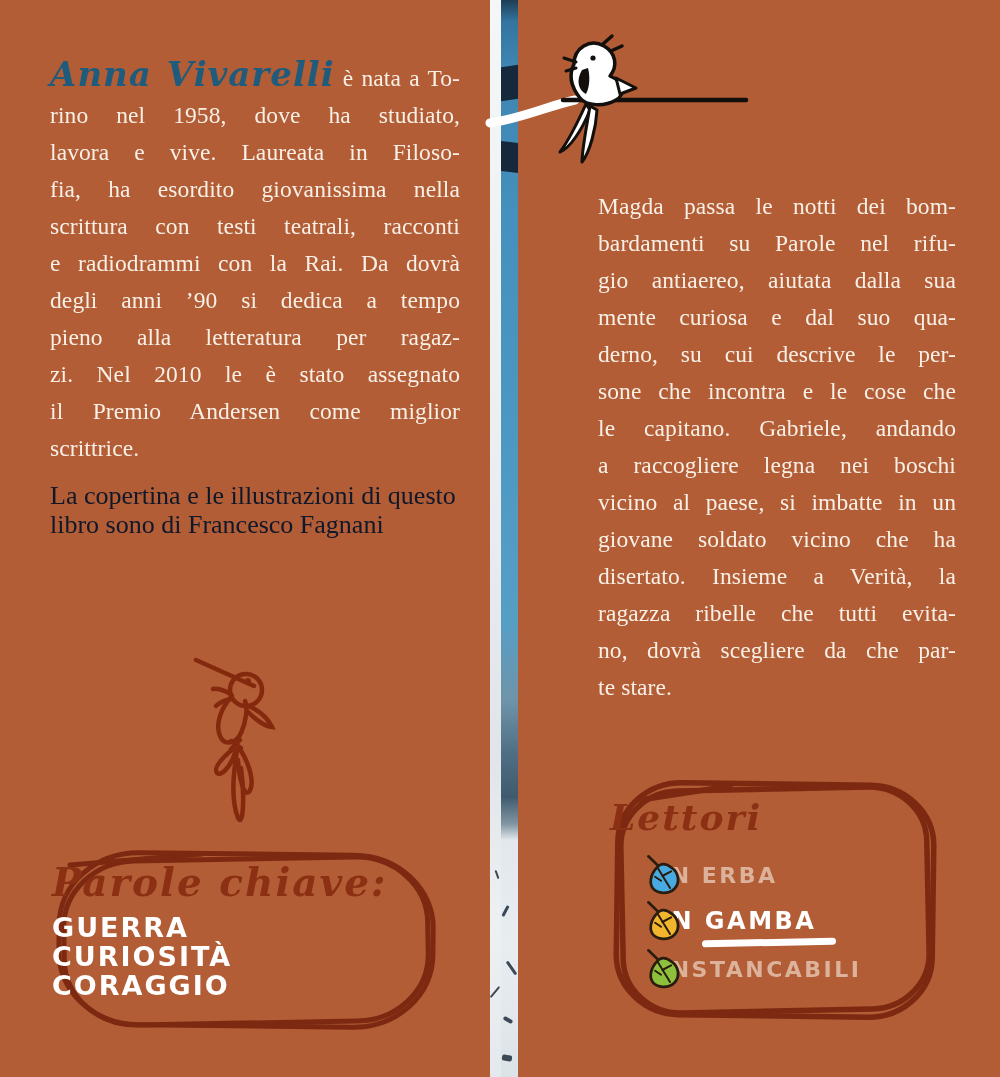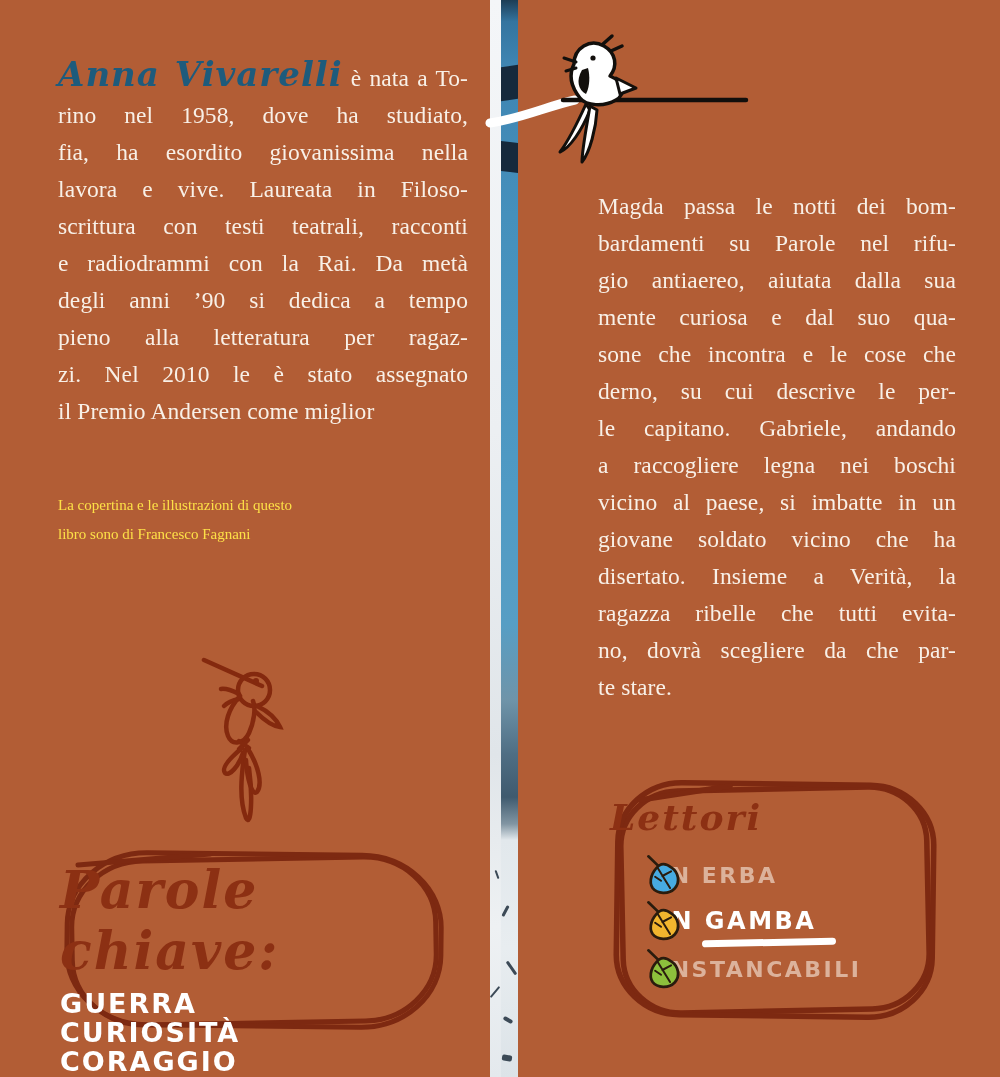--- a/index.html
+++ b/index.html
@@ -1,21 +1,21 @@
 <!DOCTYPE html>
 <html lang="it"><head>
 <meta charset="utf-8">
 <style>
   html,body{margin:0;padding:0;}
   body{width:1000px;height:1077px;position:relative;overflow:hidden;
        background:#b25d35;font-family:"Liberation Serif",serif;}
 
   
   .panel{position:absolute;top:0;height:1077px;}
-  #left-panel{left:8px;width:490px;}
+  #left-panel{left:0;width:490px;}
   #right-panel{left:518px;width:500px;}
 
   
   #spine-strip{position:absolute;left:490px;top:0;width:28px;height:1077px;}
   #spine-white-band{position:absolute;left:0;top:0;width:11px;height:100%;
      background:linear-gradient(180deg,#f4f6f8 0,#eceff2 40%,#e0e5e9 70%,#eef1f3 86%,#e4e9ed 100%);}
   #spine-blue-band{position:absolute;left:11px;top:0;width:17px;height:100%;
      background:linear-gradient(180deg,#1d3d55 0,#34749f 2%,#3f85b2 6%,#4590bc 20%,
         #4f9ac4 45%,#579ec4 58%,#6f94a9 65%,#4f6e84 70%,#3f5a6e 74%,
         #8195a3 76.5%,#e2e8ec 78%,#e8edf0 88%,#dce3e8 100%);}
@@ -24,29 +24,29 @@
 
   
   .body-copy{position:absolute;color:#f8f0e7;font-size:23.5px;line-height:37px;
      letter-spacing:.1px;}
   .jline{text-align:justify;text-align-last:justify;white-space:nowrap;}
   [data-bind-list] .jline:last-child{text-align-last:left;}
   .first-line{height:41px;}
   .author-script{font-family:"DejaVu Serif",serif;font-style:italic;font-weight:bold;
      color:#1e5b7c;font-size:34px;letter-spacing:1px;}
 
-  #credit{position:absolute;left:50px;top:481px;width:420px;color:#fde047;
-     font-size:15px;line-height:29px;margin-top:10px;}
+  #credit{position:absolute;left:50px;top:481px;width:420px;color:#0f172a;
+     font-size:26px;line-height:29px;}
 
   
   .sketch-box{position:absolute;}
   .sketch-box svg{position:absolute;left:0;top:0;}
   .script-title{position:relative;text-align:left;
      font-family:"DejaVu Serif",serif;font-style:italic;font-weight:bold;color:#8c3013;}
-  #keywords-title{font-size:52px;margin-top:14px;letter-spacing:2px;}
+  #keywords-title{font-size:39px;margin-top:14px;letter-spacing:2px;}
   #keywords-list{position:relative;margin-top:8px;text-align:left;
      font-family:"DejaVu Sans",sans-serif;font-weight:bold;color:#ffffff;}
   #keywords-list .keyword{font-size:27px;line-height:29px;letter-spacing:2px;}
 
   #readers-title{font-size:36px;margin-top:20px;letter-spacing:2px;}
   .reader-row{position:absolute;left:33px;height:46px;display:flex;align-items:center;}
   .reader-label{margin-left:17px;font-family:"DejaVu Sans",sans-serif;font-weight:bold;
      font-size:22px;letter-spacing:2.5px;color:#dcb29b;}
   .reader-label.active{color:#ffffff;font-size:24px;}
   #active-underline{position:absolute;left:92px;top:163px;width:134px;height:7px;
@@ -59,28 +59,29 @@
 
 <div id="left-panel" class="panel">
 
   <div class="body-copy" style="left:50px;top:56px;width:410px;">
     <div class="jline first-line">
       <span class="author-script" data-bind="left_panel.author_name">Anna Vivarelli</span>
       <span data-bind="left_panel.bio_first_line_rest">è nata a To-</span>
     </div>
     <div data-bind-list="left_panel.bio_lines">
         <div class="jline">rino nel 1958, dove ha studiato,</div>
+        <div class="jline">lavora e vive. Laureata in Filoso-</div>
         <div class="jline">fia, ha esordito giovanissima nella</div>
-        <div class="jline">lavora e vive. Laureata in Filoso-</div>
         <div class="jline">scrittura con testi teatrali, racconti</div>
-        <div class="jline">e radiodrammi con la Rai. Da metà</div>
+        <div class="jline">e radiodrammi con la Rai. Da dovrà</div>
         <div class="jline">degli anni ’90 si dedica a tempo</div>
         <div class="jline">pieno alla letteratura per ragaz-</div>
         <div class="jline">zi. Nel 2010 le è stato assegnato</div>
         <div class="jline">il Premio Andersen come miglior</div>
+        <div class="jline">scrittrice.</div>
       </div>
   </div>
 
   <div id="credit">
     <div data-bind-list="left_panel.credit_lines">
         <div class="credit-line">La copertina e le illustrazioni di questo</div>
         <div class="credit-line">libro sono di Francesco Fagnani</div>
       </div>
   </div>
 
@@ -131,22 +132,22 @@
 </div>
 
 <div id="right-panel" class="panel">
 
   <div class="body-copy" style="left:80px;top:188px;width:358px;">
     <div data-bind-list="right_panel.synopsis_lines">
         <div class="jline">Magda passa le notti dei bom-</div>
         <div class="jline">bardamenti su Parole nel rifu-</div>
         <div class="jline">gio antiaereo, aiutata dalla sua</div>
         <div class="jline">mente curiosa e dal suo qua-</div>
+        <div class="jline">derno, su cui descrive le per-</div>
         <div class="jline">sone che incontra e le cose che</div>
-        <div class="jline">derno, su cui descrive le per-</div>
         <div class="jline">le capitano. Gabriele, andando</div>
         <div class="jline">a raccogliere legna nei boschi</div>
         <div class="jline">vicino al paese, si imbatte in un</div>
         <div class="jline">giovane soldato vicino che ha</div>
         <div class="jline">disertato. Insieme a Verità, la</div>
         <div class="jline">ragazza ribelle che tutti evita-</div>
         <div class="jline">no, dovrà scegliere da che par-</div>
         <div class="jline">te stare.</div>
       </div>
   </div>

